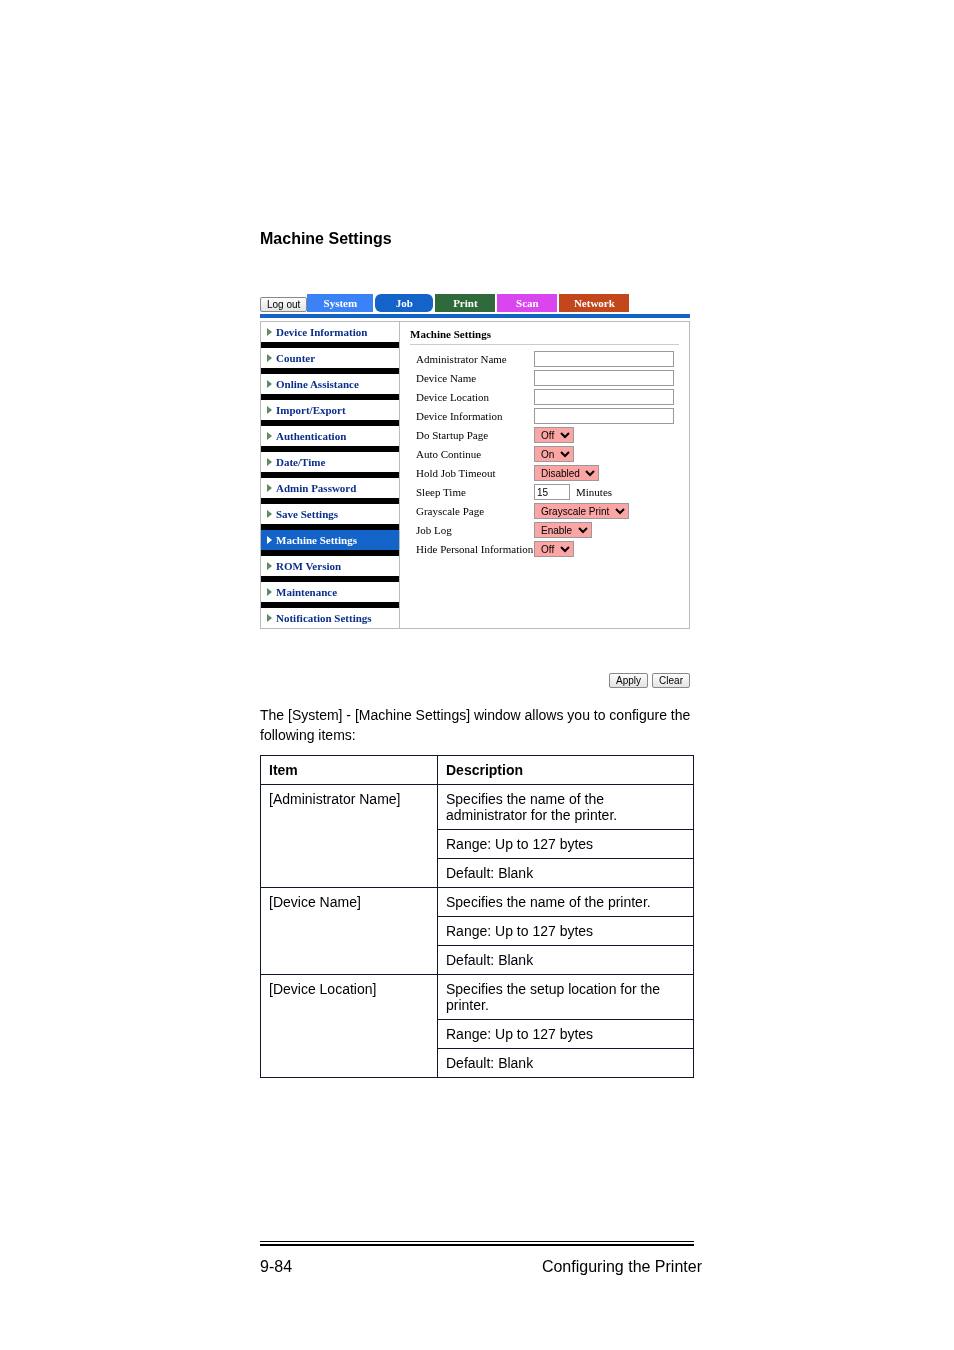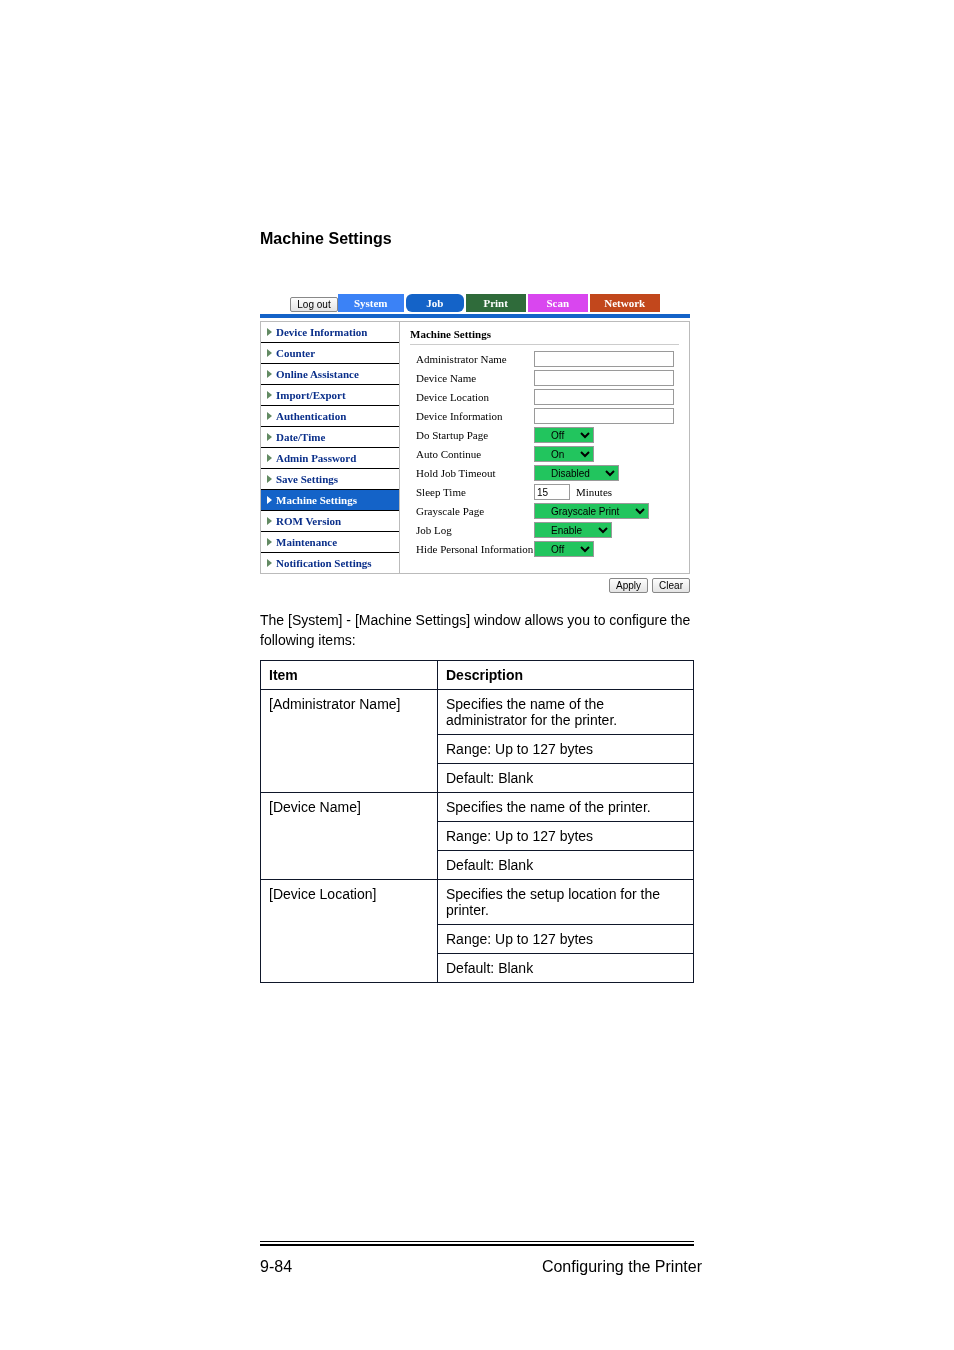--- a/index.html
+++ b/index.html
@@ -32,21 +32,21 @@
     gap: 4px;
     padding: 1px 0 2px 120px;
   }
   .status-row svg { display: block; }
   .status-row span {
     font-size: 11px;
   }
   .logout-row {
     display: flex;
     align-items: flex-end;
-    justify-content: center;
+    justify-content: flex-start;
     margin-top: 46px;
   }
   .logout-btn {
     font-family: Arial, sans-serif;
     font-size: 10px;
     padding: 1px 6px;
     border: 1px solid #888;
     border-radius: 2px;
     background: linear-gradient(#fdfdfd,#e4e4e4);
   }
@@ -80,21 +80,21 @@
     width: 138px;
     flex: 0 0 138px;
     border: 1px solid #bbb;
     background: #fff;
   }
   .sidebar-item {
     display: flex;
     align-items: center;
     gap: 4px;
     padding: 4px 6px;
-    border-top: 1px solid #000000;
+    border-top: 6px solid #000000;
     font-size: 11px;
     font-weight: bold;
     color: #0a2f8a;
     cursor: pointer;
   }
   .sidebar-item:first-child { border-top: none; }
   .sidebar-item.active {
     background: #1463c8;
     color: #fff;
   }
@@ -141,22 +141,22 @@
     border: 1px solid #9a9a9a;
     background: #fff;
     font-size: 10px;
     padding: 0 2px;
   }
   .select {
     font-family: Arial, sans-serif;
     font-size: 10px;
     border: 1px solid #9a9a9a;
     height: 16px;
-    padding: 0 12px;
-    background: #22c55e;
+    padding: 0 2px;
+    background: #fca5a5;
   }
   .num-input {
     width: 30px;
     height: 14px;
     border: 1px solid #9a9a9a;
     font-size: 10px;
     padding: 0 2px;
     background: #fff;
   }
   .unit-label { margin-left: 6px; font-size: 11px; }
@@ -166,20 +166,21 @@
     gap: 4px;
     margin-top: 4px;
   }
   .small-btn {
     font-family: Arial, sans-serif;
     font-size: 10px;
     padding: 1px 6px;
     border: 1px solid #888;
     border-radius: 2px;
     background: linear-gradient(#fdfdfd,#e4e4e4);
+    margin-top: 40px;
   }
 
   .body-text {
     font-size: 14px;
     line-height: 1.4;
     margin: 16px 0 10px 0;
   }
 
   table.desc {
     width: 100%;

